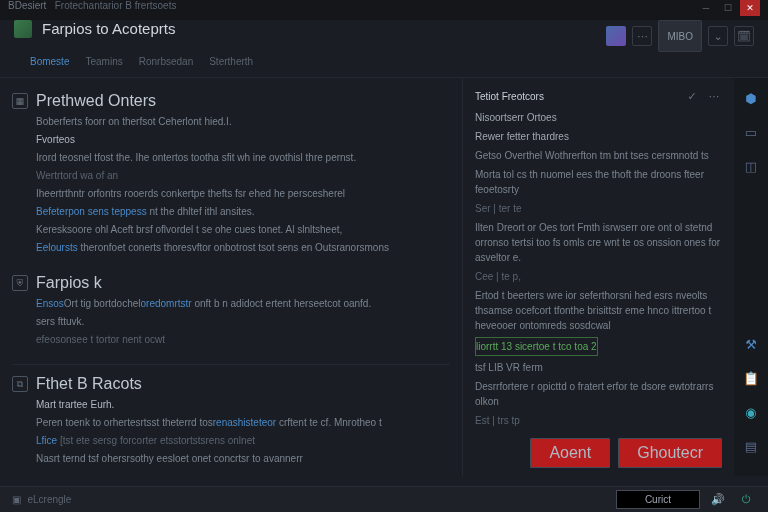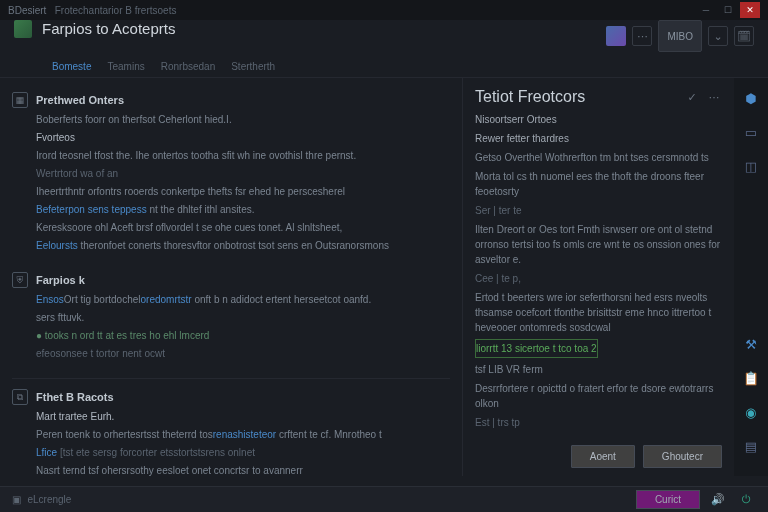--- a/index.html
+++ b/index.html
@@ -1,63 +1,63 @@
 <!DOCTYPE html>
 <html><head>
 <meta charset="utf-8">
 <style>
 *{margin:0;padding:0;box-sizing:border-box;font-family:"Segoe UI",Arial,sans-serif}
 body{width:768px;height:512px;background:#1a1d23;color:#a8b2bd;font-size:11px;overflow:hidden;position:relative}
-.titlebar{height:20px;background:#14161a;display:flex;align-items:center;padding:0 8px;font-size:10px;color:#6a7480}
+.titlebar{height:20px;background:#14161a;display:flex;padding:0 8px;font-size:10px;color:#6a7480}
 .titlebar-left{flex:1}
 .titlebar-right{display:flex;gap:2px}
 .tb-btn{width:20px;height:16px;display:flex;align-items:center;justify-content:center;font-size:9px}
 .tb-close{background:#b02828;color:#fff}
 .header{height:36px;display:flex;align-items:flex-start;padding:0 14px;gap:10px}
 .app-icon{width:18px;height:18px;background:linear-gradient(135deg,#3a7a4a,#2a5a3a);border-radius:2px}
 .app-title{font-size:15px;color:#d0d6dd;flex:1}
 .hdr-right{display:flex;align-items:center;gap:6px}
 .hdr-badge{width:20px;height:20px;background:linear-gradient(135deg,#4a6aaa,#6a4aaa);border-radius:2px}
 .hdr-sel{background:#2a2e36;border:1px solid #363b44;color:#8a94a0;font-size:10px;padding:10px 8px;height:32px;display:flex;align-items:center;border-radius:2px}
 .hdr-icn{width:20px;height:20px;border:1px solid #363b44;border-radius:2px;display:flex;align-items:center;justify-content:center;font-size:11px;color:#6a7480}
-.tabs{display:flex;gap:16px;padding:0 52px;height:22px;align-items:center;border-bottom:1px solid #252830}
+.tabs{display:flex;gap:16px;padding:0 30px;height:22px;border-bottom:1px solid #252830}
 .tab{font-size:10px;color:#5a6470;cursor:pointer}
 .tab.active{color:#4a8aca}
 .main{display:flex;height:398px}
 .left{width:462px;overflow:hidden;padding:8px 0}
 .right{width:272px;border-left:1px solid #252830;display:flex;flex-direction:column}
 .sidebar{width:34px;background:#16191e;display:flex;flex-direction:column;align-items:center;padding-top:8px;gap:10px}
 .sb-icn{width:24px;height:24px;display:flex;align-items:center;justify-content:center;font-size:13px;color:#5a6a8a;border-radius:3px}
 .sb-icn.blue{color:#4a8aca}
 .sb-icn.cyan{color:#3aaaba}
 .section{padding:6px 12px 10px 12px}
 .sec-hdr{display:flex;align-items:center;gap:8px;margin-bottom:4px}
 .sec-ic{width:16px;height:16px;border:1px solid #4a5460;border-radius:2px;display:flex;align-items:center;justify-content:center;font-size:9px;color:#6a7480}
-.sec-title{font-size:11px;color:#c0c8d0;font-weight:700}
+.sec-title{font-size:16px;color:#c0c8d0;font-weight:400}
 .sec-body{padding-left:24px;font-size:10px;line-height:1.5;color:#7a8490}
 .sec-body p{margin-bottom:3px}
 .sub-title{color:#b0b8c2;font-size:10px;margin-bottom:2px}
 .link{color:#4a8aca}
 .muted{color:#5a6470}
 .bullet{color:#5a8a6a}
 .divider{height:1px;background:#252830;margin:4px 12px}
 .panel-hdr{display:flex;align-items:center;justify-content:space-between;padding:10px 12px 6px}
-.panel-title{font-size:16px;color:#c8d0d8}
+.panel-title{font-size:10px;color:#c8d0d8}
 .panel-acts{display:flex;gap:6px}
 .pa-icn{width:16px;height:16px;color:#6a7480;font-size:11px;display:flex;align-items:center;justify-content:center}
 .panel-body{flex:1;padding:0 12px;font-size:10px;line-height:1.5;color:#7a8490;overflow:hidden}
 .panel-body p{margin-bottom:4px}
 .psub{color:#a0a8b2;font-size:10px}
 .green{color:#5aaa5a;border:1px solid #3a6a3a;padding:1px 0;display:inline-block}
 .panel-btns{padding:8px 12px;display:flex;gap:8px;justify-content:flex-end}
-.btn{background:#404040;border:1px solid #454b56;color:#b0b8c2;font-size:10px;padding:5px 18px;cursor:pointer;border-radius:1px}
+.btn{background:#b91c1c;border:1px solid #454b56;color:#b0b8c2;font-size:16px;padding:5px 18px;cursor:pointer;border-radius:1px}
 .footer{position:absolute;bottom:0;left:0;right:0;height:26px;background:#1e2128;border-top:1px solid #2a2e36;display:flex;align-items:center;padding:0 12px;justify-content:space-between}
 .ft-left{display:flex;align-items:center;gap:6px;color:#5a6470;font-size:10px}
 .ft-right{display:flex;align-items:center;gap:8px}
-.ft-btn{background:#701a75;border:1px solid #454b56;color:#a0a8b2;font-size:10px;padding:3px 18px;cursor:pointer}
+.ft-btn{background:#000000;border:1px solid #454b56;color:#a0a8b2;font-size:10px;padding:3px 28px;cursor:pointer}
 .ft-icn{width:20px;height:16px;display:flex;align-items:center;justify-content:center;font-size:11px}
 </style>
 </head>
 <body>
 
 <div class="titlebar">
   <div class="titlebar-left"><span>BDesiert</span>&nbsp;&nbsp;&nbsp;<span class="muted">Frotechantarior B frertsoets</span></div>
   <div class="titlebar-right">
     <div class="tb-btn">─</div>
     <div class="tb-btn">☐</div>
@@ -105,21 +105,20 @@
       </div>
     </div>
     <div class="section">
       <div class="sec-hdr">
           <div class="sec-ic">⛨</div>
           <div class="sec-title">Farpios k</div>
         </div>
       <div class="sec-body">
         <p><span class="link">Ensos</span><span>Ort tig bortdochel</span><span class="link">oredomrtstr</span><span> onft b n adidoct ertent herseetcot oanfd.</span></p>
         <p>sers fttuvk.</p>
-        <p class="bullet">● <span>tooks n ord tt at es tres ho ehl lmcerd</span></p>
         <p class="muted">efeosonsee t tortor nent ocwt</p>
       </div>
     </div>
     <div class="divider"></div>
     <div class="section">
       <div class="sec-hdr">
           <div class="sec-ic">⧉</div>
           <div class="sec-title">Fthet B Racots</div>
         </div>
       <div class="sec-body">

